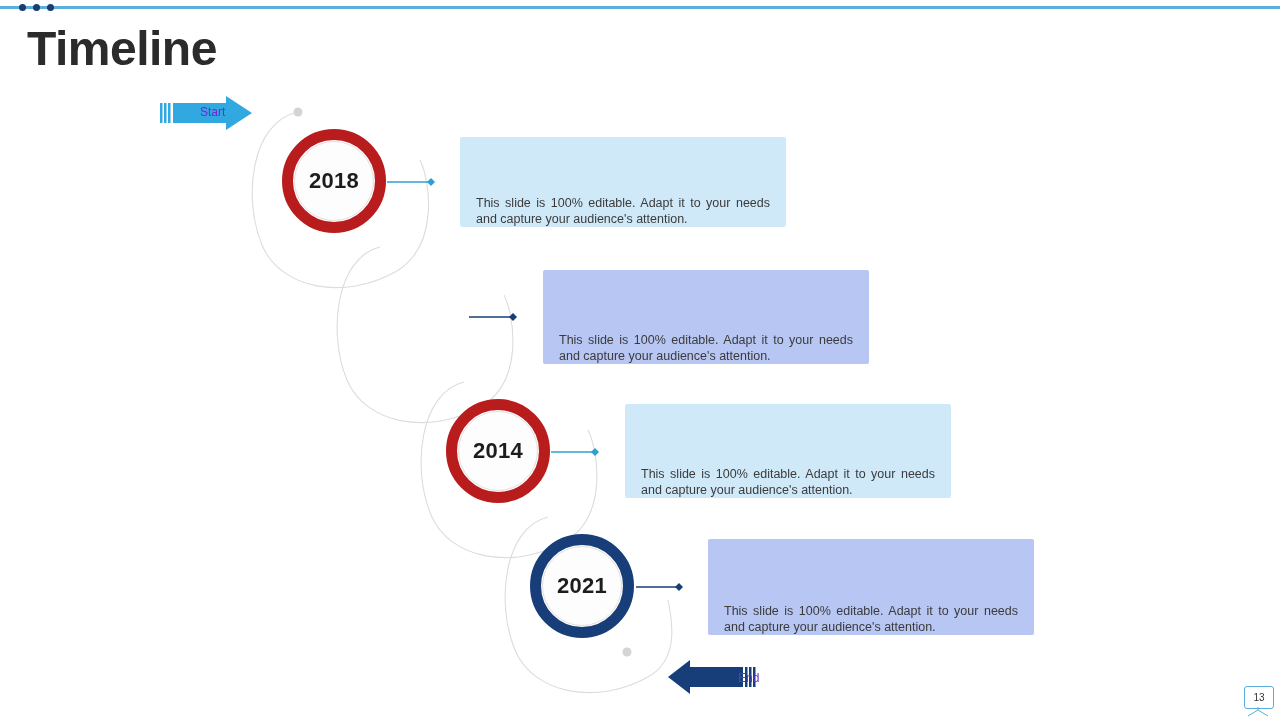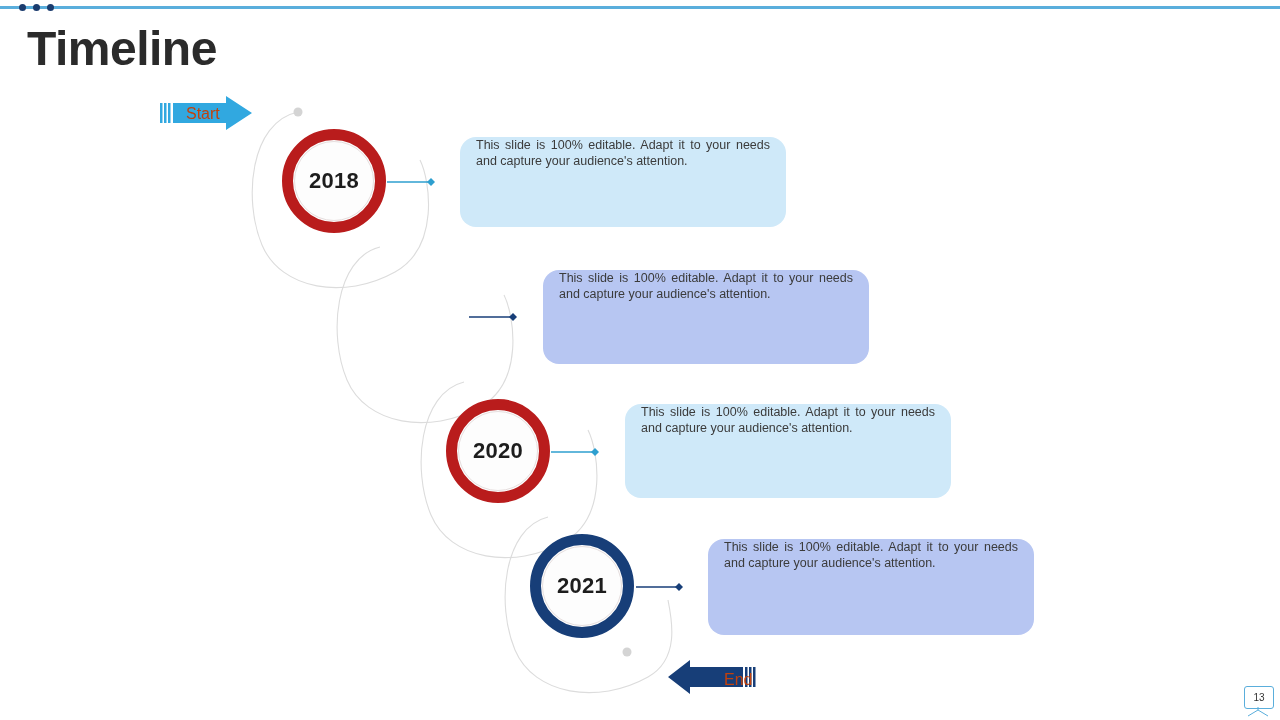--- a/index.html
+++ b/index.html
@@ -60,22 +60,23 @@
     height: 720px;
     pointer-events: none;
   }
 
   
   .arrow-wrap {
     position: absolute;
   }
   .arrow-label {
     position: absolute;
-    font-size: 16px;
-    color: #c2410c;
+    font-size: 12px;
+    color: #6d28d9;
+    margin-left: 14px;
   }
   #start-arrow { left: 160px; top: 96px; width: 92px; height: 34px; }
   #start-label { left: 186px; top: 105px; }
   #end-arrow { left: 668px; top: 660px; width: 88px; height: 34px; }
   #end-label { left: 724px; top: 671px; }
 
   
   .milestone {
     position: absolute;
     width: 104px;
@@ -109,24 +110,24 @@
   .ring-dark  { border: 11px solid #173E78; }
 
   #ms-2018 { left: 282px; top: 129px; }
   #ms-2019 { left: 364px; top: 264px; }
   #ms-2020 { left: 446px; top: 399px; }
   #ms-2021 { left: 530px; top: 534px; }
 
   
   .desc-box {
     position: absolute;
-    border-radius: 16px;
+    border-radius: 2px;
     box-sizing: border-box;
     display: flex;
-    align-items: flex-start;
+    align-items: flex-end;
   }
   .desc-text {
     font-size: 12.5px;
     line-height: 16px;
     color: #3b3b3b;
     text-align: justify;
     padding: 0 16px;
   }
   .box-light { background: #CFE9F9; }
   .box-peri  { background: #B7C6F2; }
@@ -236,21 +237,21 @@
   <div class="desc-box box-light" id="box-2018">
     <div class="desc-text">This slide is 100% editable. Adapt it to your needs and capture your audience's attention.</div>
   </div>
 
   <div class="desc-box box-peri" id="box-2019">
     <div class="desc-text">This slide is 100% editable. Adapt it to your needs and capture your audience's attention.</div>
   </div>
 
   <div class="milestone ring-light" id="ms-2020">
     <div class="inner-ring"></div>
-    <div class="year">2020</div>
+    <div class="year">2014</div>
   </div>
   <div class="desc-box box-light" id="box-2020">
     <div class="desc-text">This slide is 100% editable. Adapt it to your needs and capture your audience's attention.</div>
   </div>
 
   <div class="milestone ring-dark" id="ms-2021">
     <div class="inner-ring"></div>
     <div class="year">2021</div>
   </div>
   <div class="desc-box box-peri" id="box-2021">

